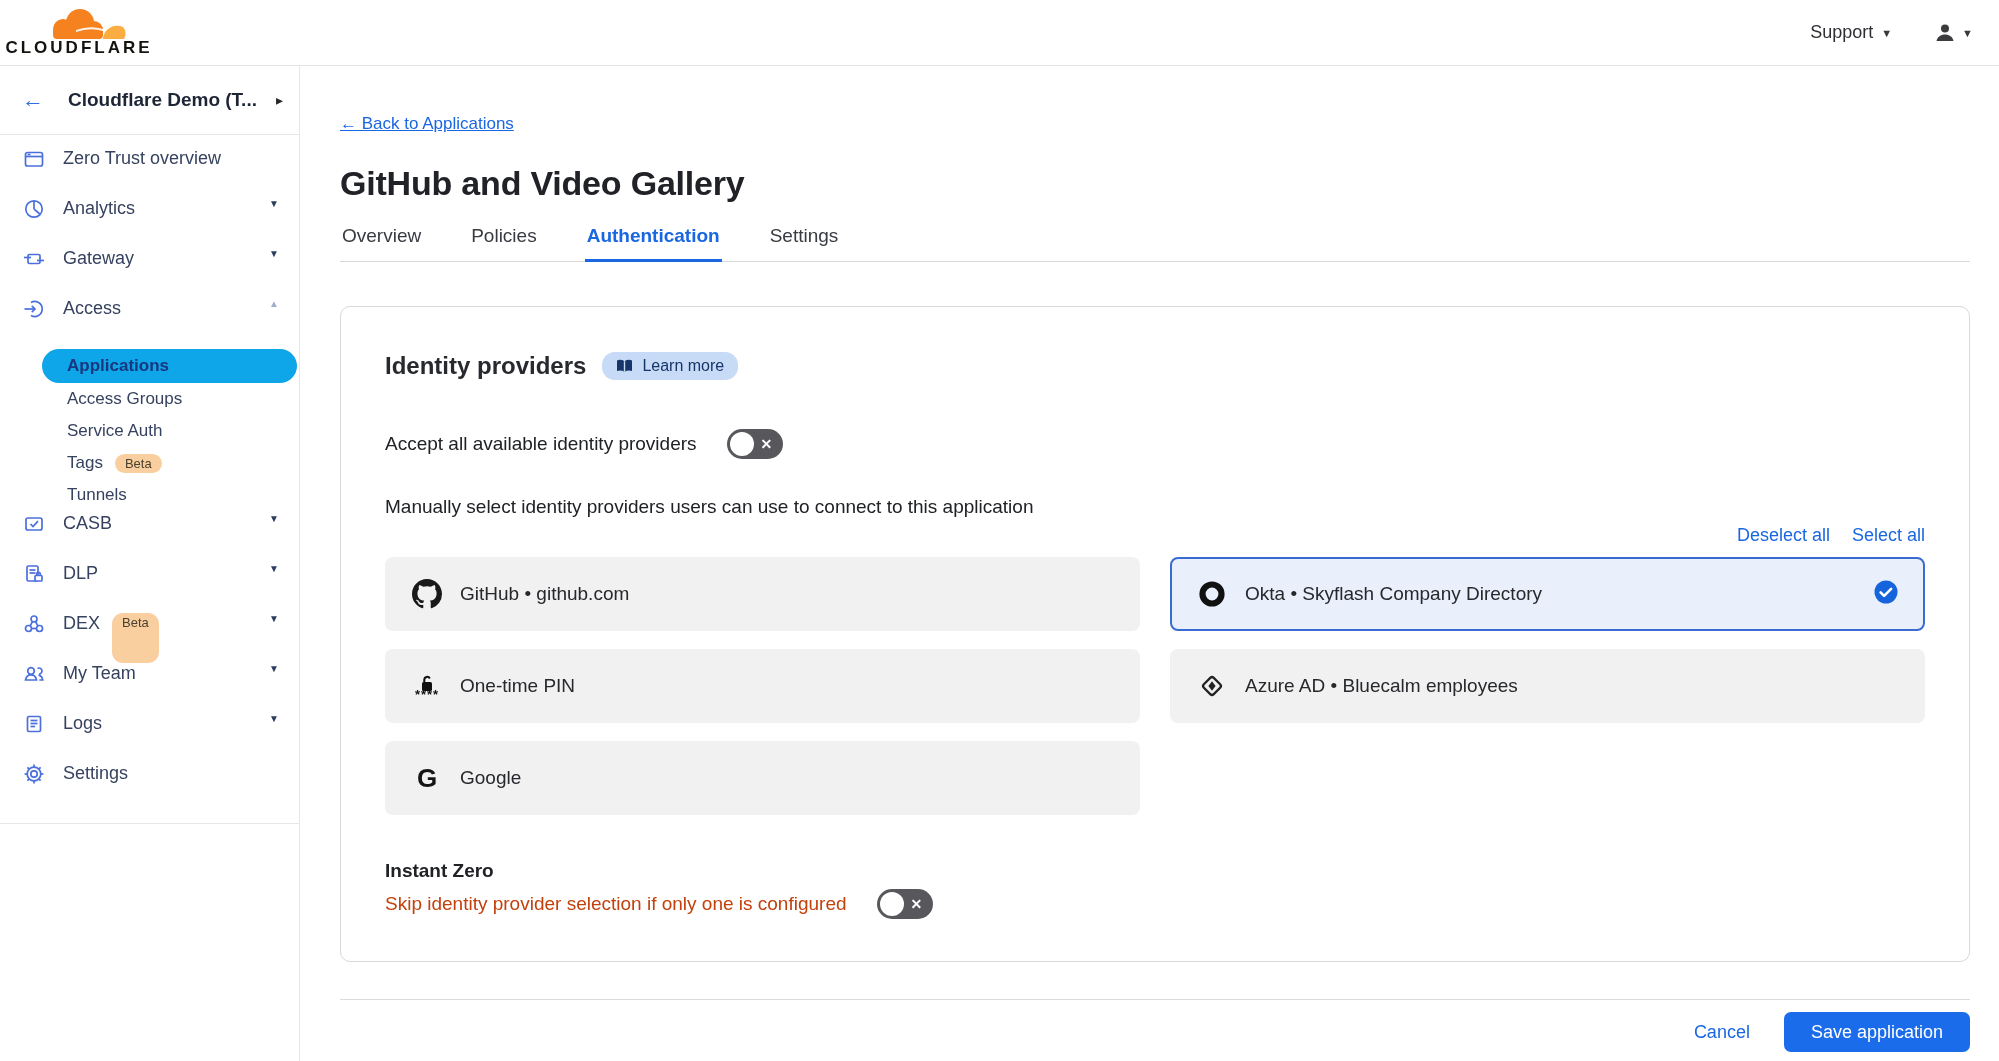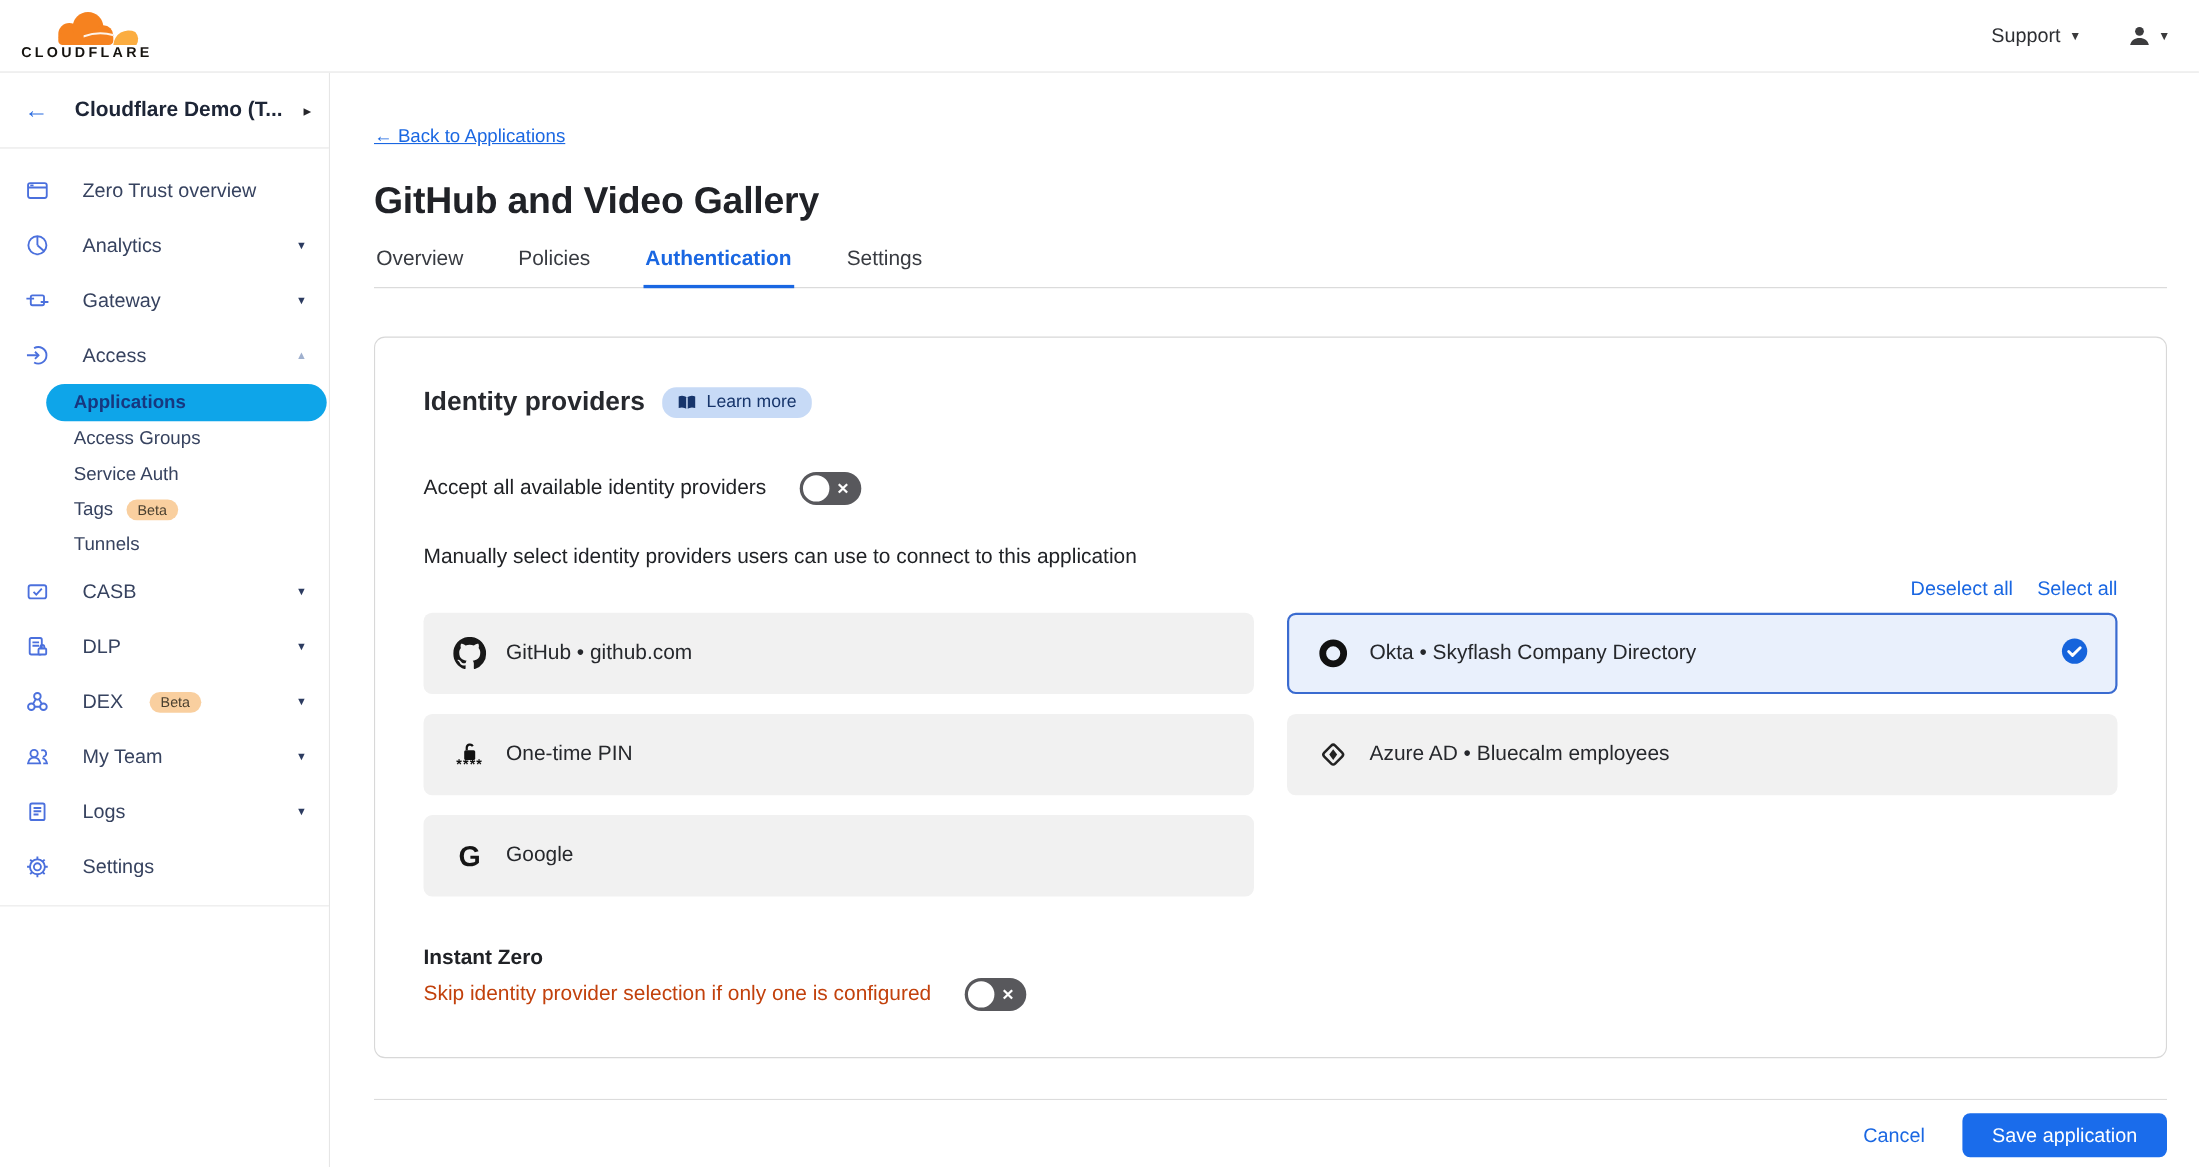--- a/index.html
+++ b/index.html
@@ -8,41 +8,41 @@
     font-family:"Liberation Sans", sans-serif;
     background:#ffffff; color:#26282d; position:relative; overflow:hidden;
   }
   
   .topbar {
     position:absolute; top:0; left:0; width:1999px; height:66px; background:#fff;
     border-bottom:1px solid #e4e4e4; display:flex; align-items:center;
     justify-content:space-between; padding:0 26px 0 16px; z-index:5;
   }
   .logo { display:flex; flex-direction:column; align-items:center; width:126px; }
-  .logo .brand-word { font-size:13px; font-weight:700; letter-spacing:3px; color:#15130f; margin-top:-2px; }
+  .logo .brand-word { font-size:17px; font-weight:700; letter-spacing:3px; color:#15130f; margin-top:-2px; }
   .topbar-right { display:flex; align-items:center; gap:42px; }
   .support { display:flex; align-items:center; gap:8px; font-size:18px; color:#2d2f33; cursor:pointer; }
   .chev-small { font-size:11px; color:#3a3a3c; }
   .user-menu { display:flex; align-items:center; gap:6px; cursor:pointer; }
 
   
   .sidebar {
     position:absolute; top:66px; left:0; width:300px; height:995px; background:#fff;
     border-right:1px solid #e6e6e6; z-index:4;
   }
   .side-head {
     height:69px; border-bottom:1px solid #e6e6e6; display:flex; align-items:center;
     padding:0 16px 0 22px;
   }
   .back-arrow { color:#2f6fe0; font-size:22px; line-height:1; cursor:pointer; }
   .acct-name { flex:1; margin-left:24px; font-size:19px; font-weight:700; color:#1d2536; white-space:nowrap; overflow:hidden; }
   .acct-expand { font-size:14px; color:#26262a; cursor:pointer; }
   .nav { padding-top:13px; }
   .nav-item {
-    height:50px; display:flex; align-items:center; padding:0 20px 0 22px; cursor:pointer;gap:12px;
+    height:50px; display:flex; padding:0 20px 0 22px; cursor:pointer;
   }
   .nicon { width:24px; display:flex; justify-content:center; margin-right:17px; flex:none; }
   .nlabel { font-size:18px; color:#36425f; }
   .chev { margin-left:auto; font-size:10px; color:#2c3b60; }
   .chev.up { color:#9fb0ce; }
   .badge {
     background:#f9cf9f; color:#4a4030; font-size:13px; font-weight:500;
     padding:3px 10px; border-radius:11px; margin-left:12px; line-height:1;
   }
   .sub-list { margin:1px 2px 2px 42px; }

